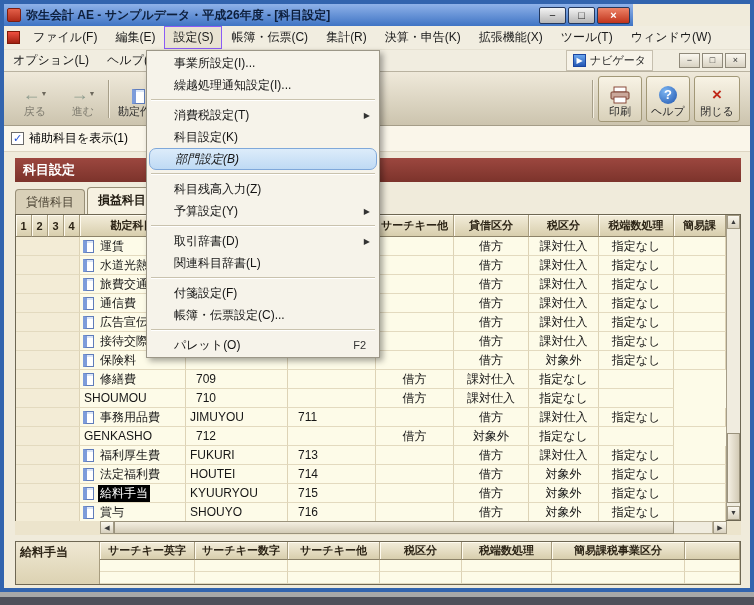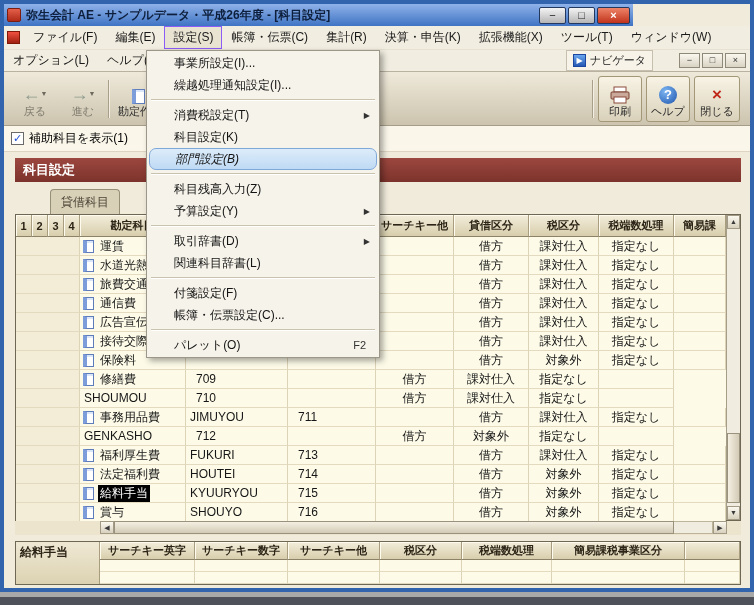--- a/index.html
+++ b/index.html
@@ -69,21 +69,21 @@
   .cbx-label { font-size:12px; color:#000000; }
 
   
   .section { left:11px; top:154px; width:726px; height:24px;
              background:linear-gradient(#9c473f,#7c332b);
              color:#fff; font-size:13px; font-weight:bold; line-height:24px; padding-left:8px; }
 
   
   .tabs { left:11px; top:182px; width:726px; height:28px; display:flex; align-items:flex-end; }
   .tab { font-size:12px; padding:4px 10px 3px; border:1px solid #978e76; border-bottom:none;
-         border-radius:4px 4px 0 0; background:#d9d0b8; color:#4d4536; margin-right:2px;margin-left:35px; }
+         border-radius:4px 4px 0 0; background:#d9d0b8; color:#4d4536; margin-right:2px; }
   .tab.active { background:#f6f1e1; color:#201a10; font-weight:bold; padding-bottom:5px; }
 
   
   .tablebox { left:11px; top:210px; width:726px; height:307px; background:#fdfbe8;
               border:1px solid #6e6753; }
   .tgrid { position:absolute; left:0; top:0; width:710px; }
   .thead { display:grid; grid-template-columns:16px 16px 16px 16px 106px 102px 88px 78px 75px 70px 75px 52px;
            height:22px; }
   .th { background:linear-gradient(#f3edda,#d8cead); border-right:1px solid #a89d7f; border-bottom:1px solid #8c8268;
         box-shadow:inset 1px 1px 0 #fffbef; font-size:11px; font-weight:bold; color:#2c2416;

